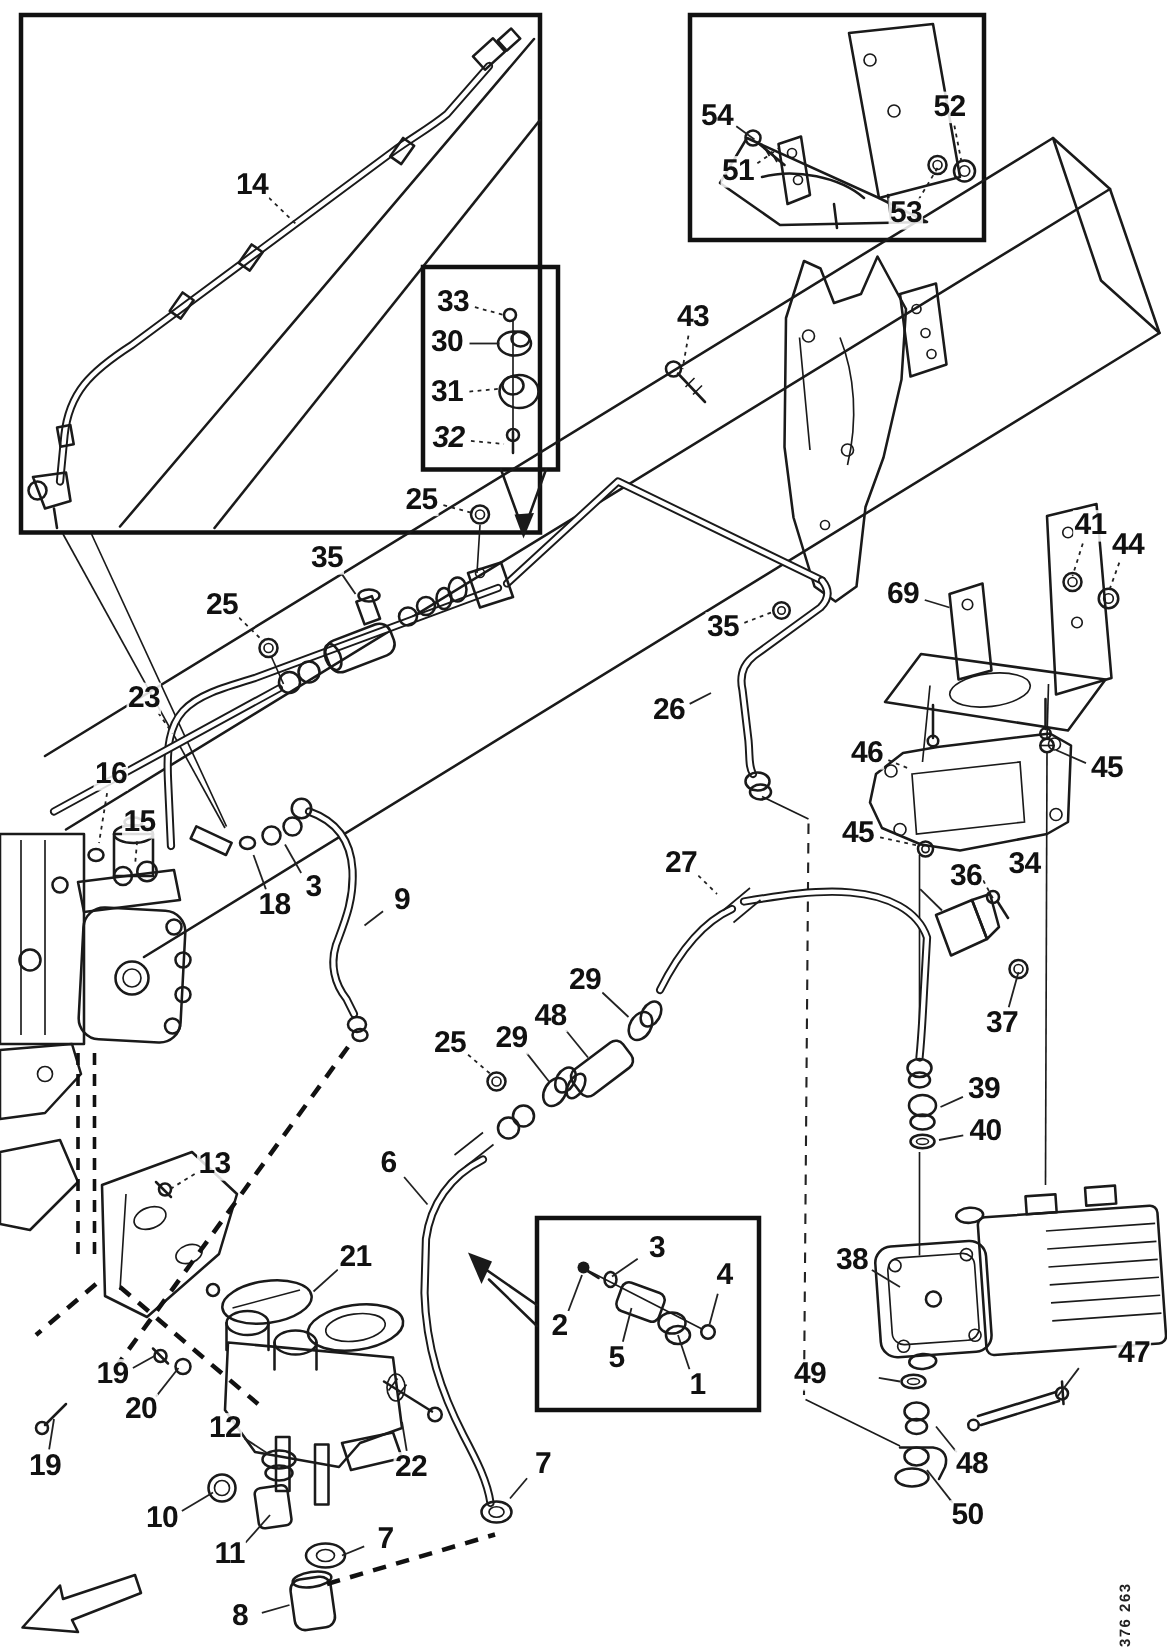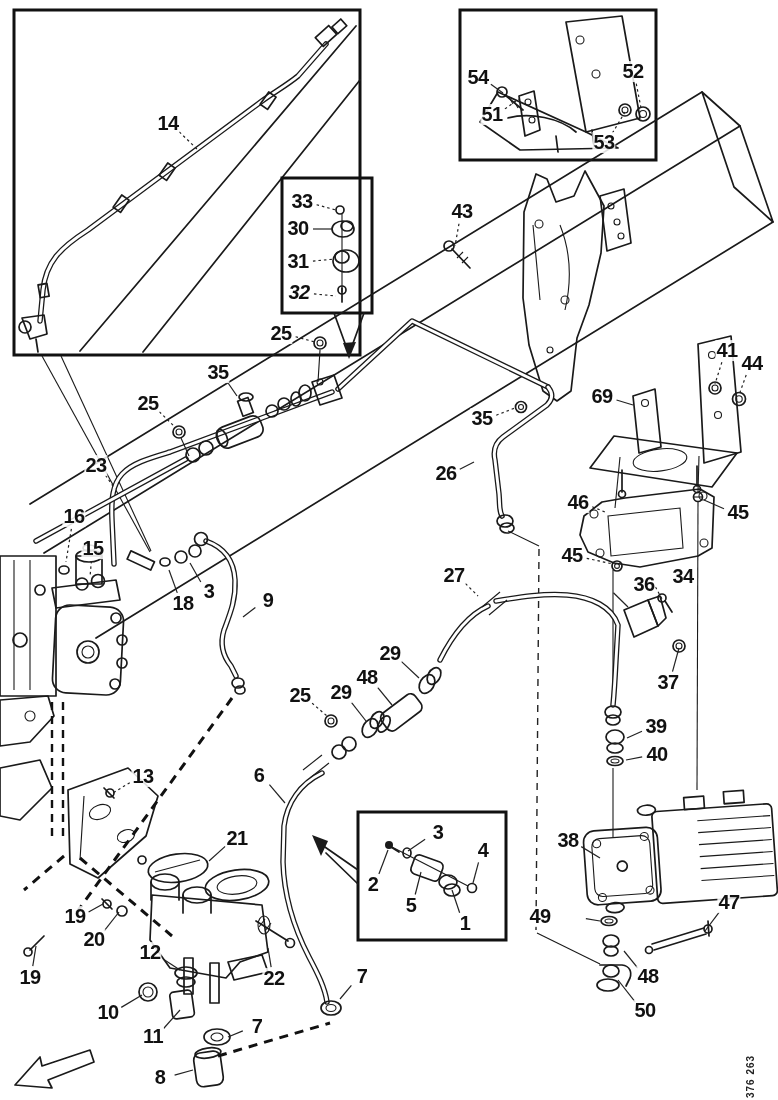--- a/index.html
+++ b/index.html
@@ -512,20 +512,20 @@
       <div class="callout" style="left: 30px; top: 978px;">19</div>
       <div class="callout" style="left: 150px; top: 953px;">12</div>
       <div class="callout" style="left: 108px; top: 1013px;">10</div>
       <div class="callout" style="left: 153px; top: 1037px;">11</div>
       <div class="callout" style="left: 274px; top: 979px;">22</div>
       <div class="callout" style="left: 362px; top: 977px;">7</div>
       <div class="callout" style="left: 257px; top: 1027px;">7</div>
       <div class="callout" style="left: 160px; top: 1078px;">8</div>
       <div class="callout" style="left: 568px; top: 841px;">38</div>
       <div class="callout" style="left: 540px; top: 917px; text-align: right;">49</div>
-      <div class="callout" style="left: 729px; top: 903px;">47</div>
+      <div class="callout" style="left: 756px; top: 903px;">47</div>
       <div class="callout" style="left: 648px; top: 977px;">48</div>
       <div class="callout" style="left: 645px; top: 1011px;">50</div>
     </div>
 
 <div id="figure-code">376 263</div>
 
 </div>
 
 </body></html>

